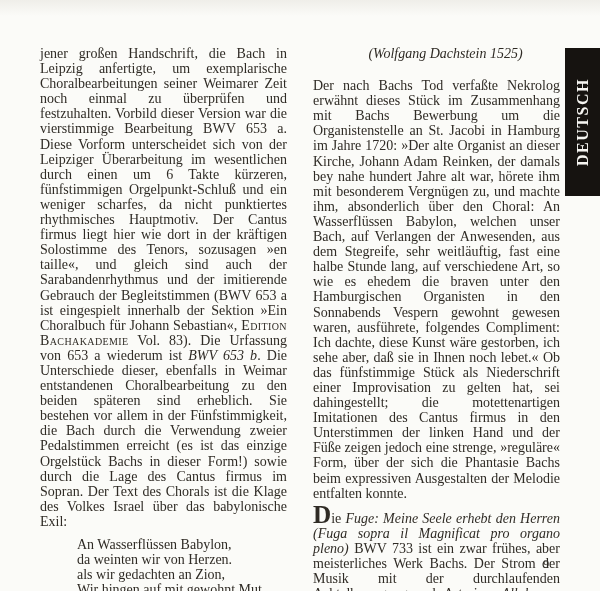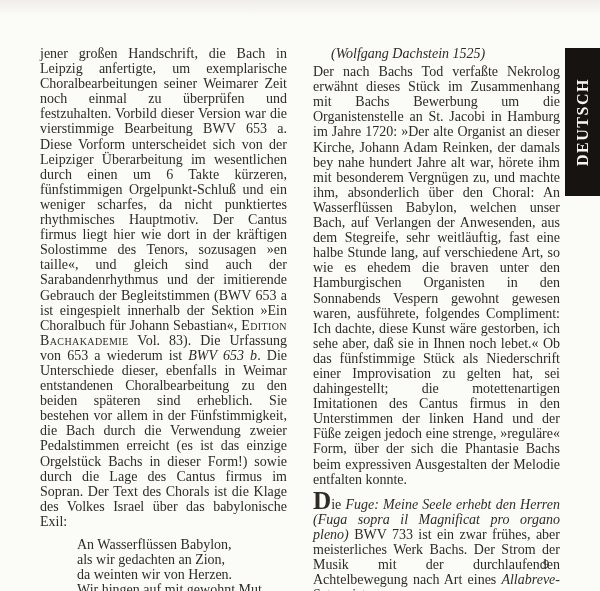--- a/index.html
+++ b/index.html
@@ -16,22 +16,22 @@
     position:absolute;top:46px;width:247px;
     font-size:14px;line-height:15.1px;
     text-align:justify;hyphens:auto;-webkit-hyphens:auto;
   }
   .col-left{left:40px;}
   .col-right{left:313px;}
   .para{margin:0;}
   .quote{text-align:left;}
   .quote-left{margin:8px 0 10px 37px;}
   .quote-right{margin:0 0 0 18px;}
-  .attribution{font-style:italic;}
-  .para-nekrolog{margin-top:3px;}
+  .attribution{font-style:italic;text-align:center;}
+  .para-nekrolog{margin-top:17px;}
   .para-fuge{margin-top:10px;}
   .qline{white-space:nowrap;}
   .seg-normal{}
   .seg-italic{font-style:italic;}
   .seg-smallcaps{font-variant:small-caps;letter-spacing:0.4px;}
   .seg-initial{font-size:1.8em;font-weight:bold;line-height:0;}
   .lang-tab{
     position:absolute;left:565px;top:48px;width:35px;height:148px;
     background:#161310;display:flex;align-items:center;justify-content:center;
   }
@@ -48,22 +48,22 @@
 <body>
 
 <div class="page">
 
   <div class="scan-edge-top"></div>
 
   <div class="col col-left" lang="de">
     <p class="para"><span class="seg-normal">jener großen Handschrift, die Bach in Leipzig anfertigte, um exemplarische Choralbearbeitungen seiner Weimarer Zeit noch einmal zu überprüfen und festzuhalten. Vorbild dieser Version war die vierstimmige Bearbeitung BWV 653 a. Diese Vorform unterscheidet sich von der Leipziger Überarbeitung im wesentlichen durch einen um 6 Takte kürzeren, fünfstimmigen Orgelpunkt-Schluß und ein weniger scharfes, da nicht punktiertes rhythmisches Hauptmotiv. Der Cantus firmus liegt hier wie dort in der kräftigen Solostimme des Tenors, sozusagen »en taille«, und gleich sind auch der Sarabandenrhythmus und der imitierende Gebrauch der Begleitstimmen (BWV 653 a ist eingespielt innerhalb der Sektion »Ein Choralbuch für Johann Sebastian«, </span><span class="seg-smallcaps">Edition Bachakademie</span><span class="seg-normal"> Vol. 83). Die Urfassung von 653 a wiederum ist </span><span class="seg-italic">BWV 653 b</span><span class="seg-normal">. Die Unterschiede dieser, ebenfalls in Weimar entstandenen Choralbearbeitung zu den beiden späteren sind erheblich. Sie bestehen vor allem in der Fünfstimmigkeit, die Bach durch die Verwendung zweier Pedalstimmen erreicht (es ist das einzige Orgelstück Bachs in dieser Form!) sowie durch die Lage des Cantus firmus im Sopran. Der Text des Chorals ist die Klage des Volkes Israel über das babylonische Exil:</span></p>
     <div class="quote quote-left">
         <div class="qline">An Wasserflüssen Babylon,</div>
+        <div class="qline">da weinten wir von Herzen.</div>
         <div class="qline">als wir gedachten an Zion,</div>
-        <div class="qline">da weinten wir von Herzen.</div>
         <div class="qline">Wir hingen auf mit gewohnt Mut</div>
         <div class="qline">an ihre Bäum der Weiden,</div>
       </div>
   </div>
 
   <div class="col col-right" lang="de">
     <div class="quote quote-right attribution">(Wolfgang Dachstein 1525)</div>
     <p class="para para-nekrolog">Der nach Bachs Tod verfaßte Nekrolog erwähnt dieses Stück im Zusammenhang mit Bachs Bewerbung um die Organistenstelle an St. Jacobi in Hamburg im Jahre 1720: »Der alte Organist an dieser Kirche, Johann Adam Reinken, der damals bey nahe hundert Jahre alt war, hörete ihm mit besonderem Vergnügen zu, und machte ihm, absonderlich über den Choral: An Wasserflüssen Babylon, welchen unser Bach, auf Verlangen der Anwesenden, aus dem Stegreife, sehr weitläuftig, fast eine halbe Stunde lang, auf verschiedene Art, so wie es ehedem die braven unter den Hamburgischen Organisten in den Sonnabends Vespern gewohnt gewesen waren, ausführete, folgendes Compliment: Ich dachte, diese Kunst wäre gestorben, ich sehe aber, daß sie in Ihnen noch lebet.« Ob das fünfstimmige Stück als Niederschrift einer Improvisation zu gelten hat, sei dahingestellt; die motettenartigen Imitationen des Cantus firmus in den Unterstimmen der linken Hand und der Füße zeigen jedoch eine strenge, »reguläre« Form, über der sich die Phantasie Bachs beim expressiven Ausgestalten der Melodie entfalten konnte.</p>
     <p class="para para-fuge"><span class="seg-initial">D</span><span class="seg-normal">ie </span><span class="seg-italic">Fuge: Meine Seele erhebt den Herren (Fuga sopra il Magnificat pro organo pleno)</span><span class="seg-normal"> BWV 733 ist ein zwar frühes, aber meisterliches Werk Bachs. Der Strom der Musik mit der durchlaufenden Achtelbewegung nach Art eines </span><span class="seg-italic">Allabreve</span><span class="seg-normal">-Satzes ist er-</span></p>
   </div>

